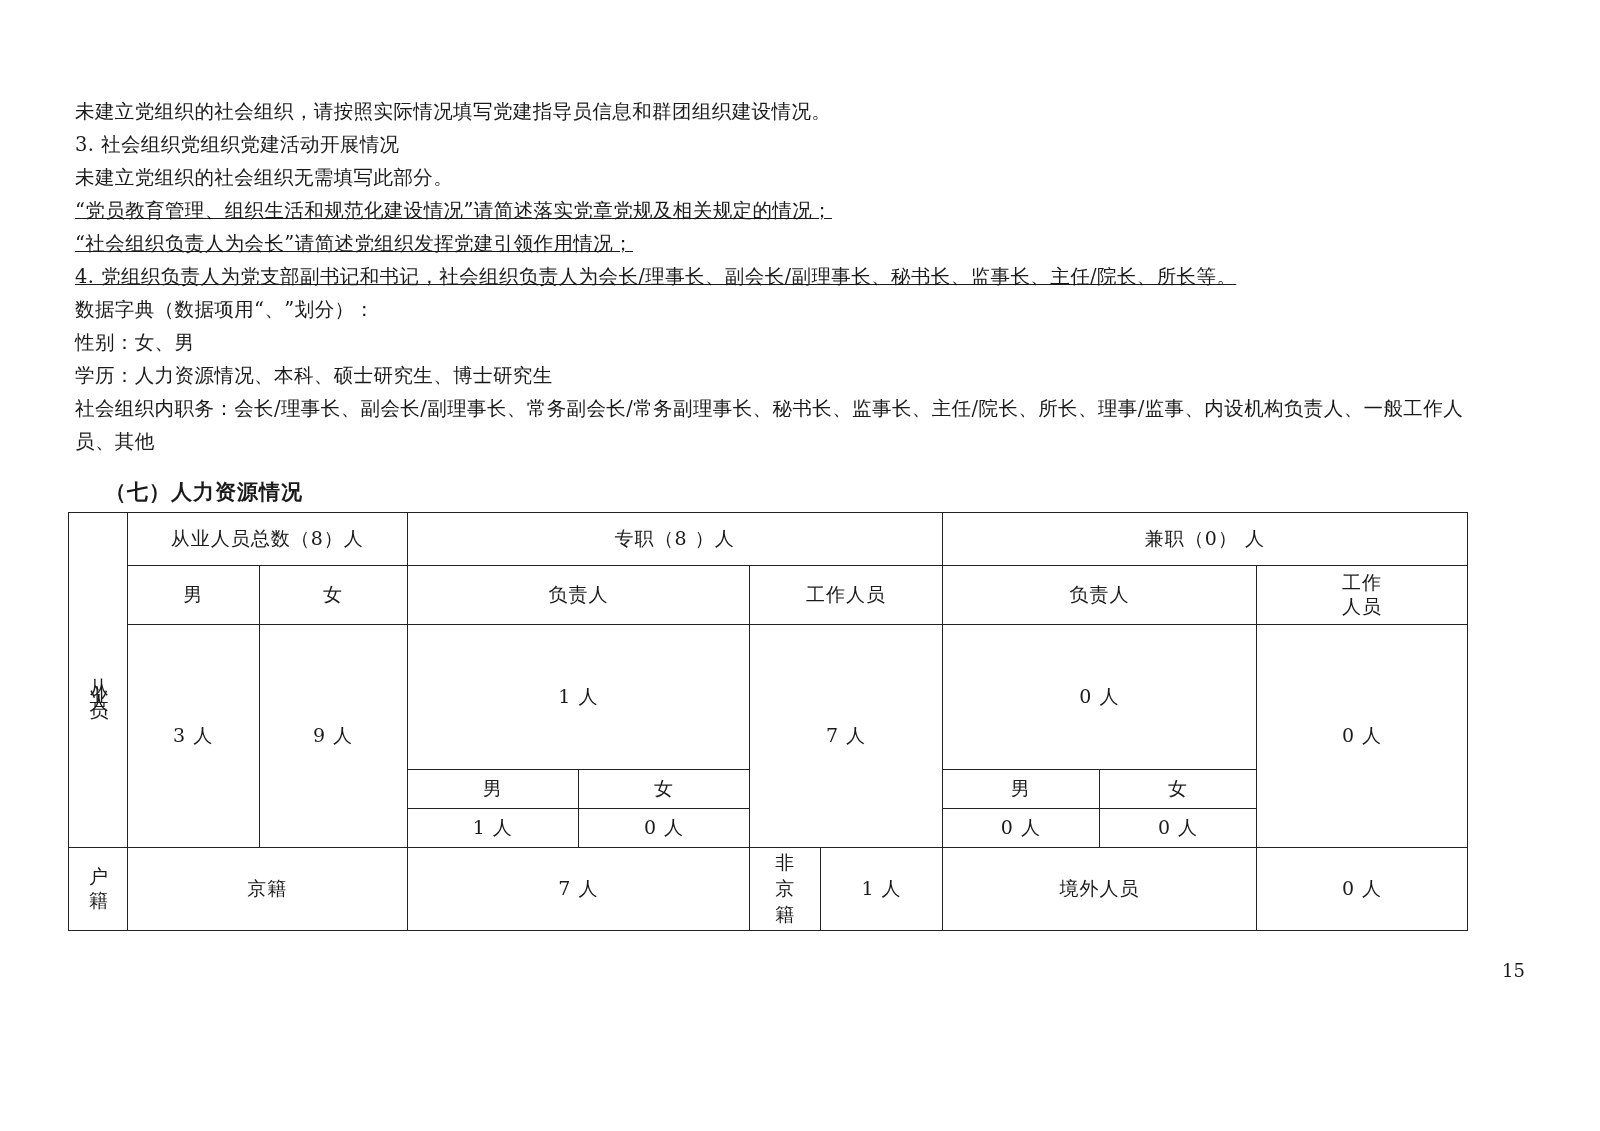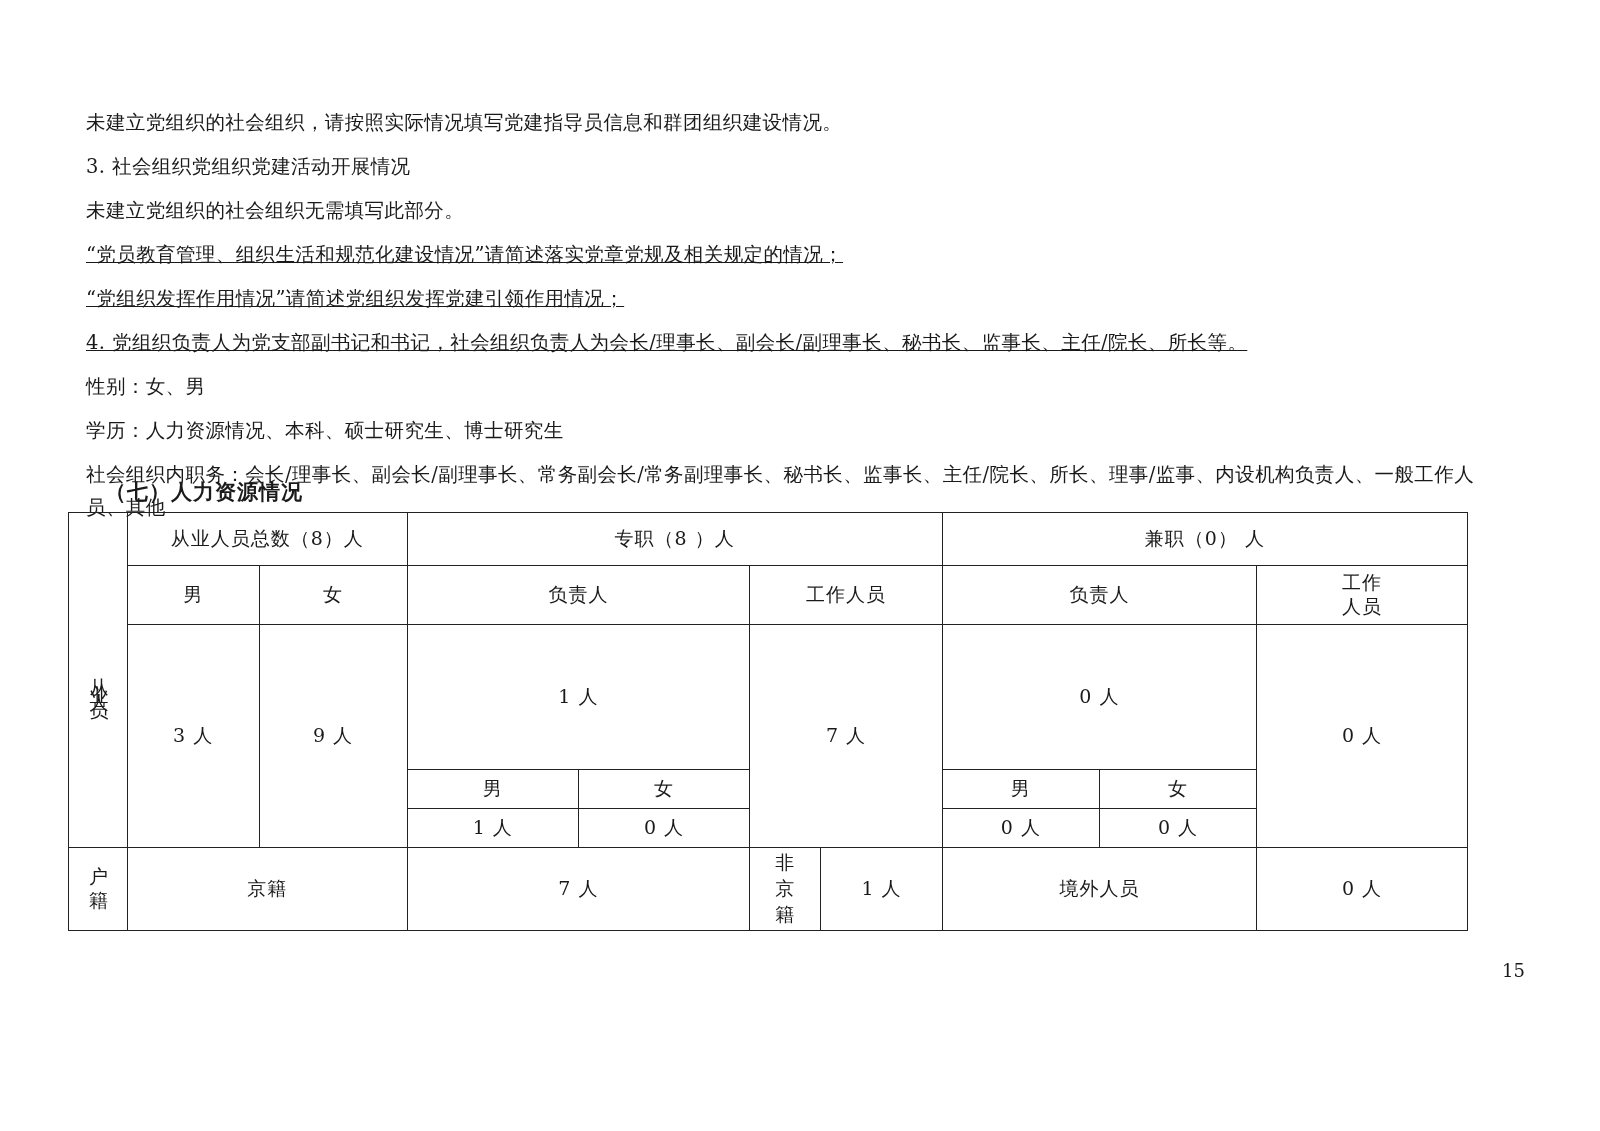--- a/index.html
+++ b/index.html
@@ -25,21 +25,21 @@
     position: absolute;
     left: 75px;
     top: 95px;
     width: 1420px;
   }
   .para {
     font-size: 19.5px;
     line-height: 33px;
     letter-spacing: 0.4px;
     white-space: pre-wrap;
-    margin: 11px;
+    margin: 0;
   }
   .para.indent {
     text-indent: 0;
     text-decoration: underline;
   }
   .section-title {
     position: absolute;
     left: 105px;
     top: 478px;
     font-size: 21px;
@@ -106,22 +106,23 @@
 </head>
 <body>
 
 <div class="page">
 
   <div class="text-block">
     <p class="para">未建立党组织的社会组织，请按照实际情况填写党建指导员信息和群团组织建设情况。</p>
     <p class="para">3. 社会组织党组织党建活动开展情况</p>
     <p class="para">未建立党组织的社会组织无需填写此部分。</p>
     <p class="para indent">“党员教育管理、组织生活和规范化建设情况”请简述落实党章党规及相关规定的情况；</p>
-    <p class="para indent">“党组织发挥作用情况”请简述党组织发挥党建引领作用情况；</p>
+    <p class="para indent">“社会组织负责人为会长”请简述党组织发挥党建引领作用情况；</p>
     <p class="para indent">4. 党组织负责人为党支部副书记和书记，社会组织负责人为会长/理事长、副会长/副理事长、秘书长、监事长、主任/院长、所长等。</p>
+    <p class="para">数据字典（数据项用“、”划分）：</p>
     <p class="para">性别：女、男</p>
     <p class="para">学历：人力资源情况、本科、硕士研究生、博士研究生</p>
     <p class="para">社会组织内职务：会长/理事长、副会长/副理事长、常务副会长/常务副理事长、秘书长、监事长、主任/院长、所长、理事/监事、内设机构负责人、一般工作人员、其他</p>
   </div>
 
   <div class="section-title">（七）人力资源情况</div>
 
   <table class="hr-table">
     <colgroup>
       <col style="width:58px">

